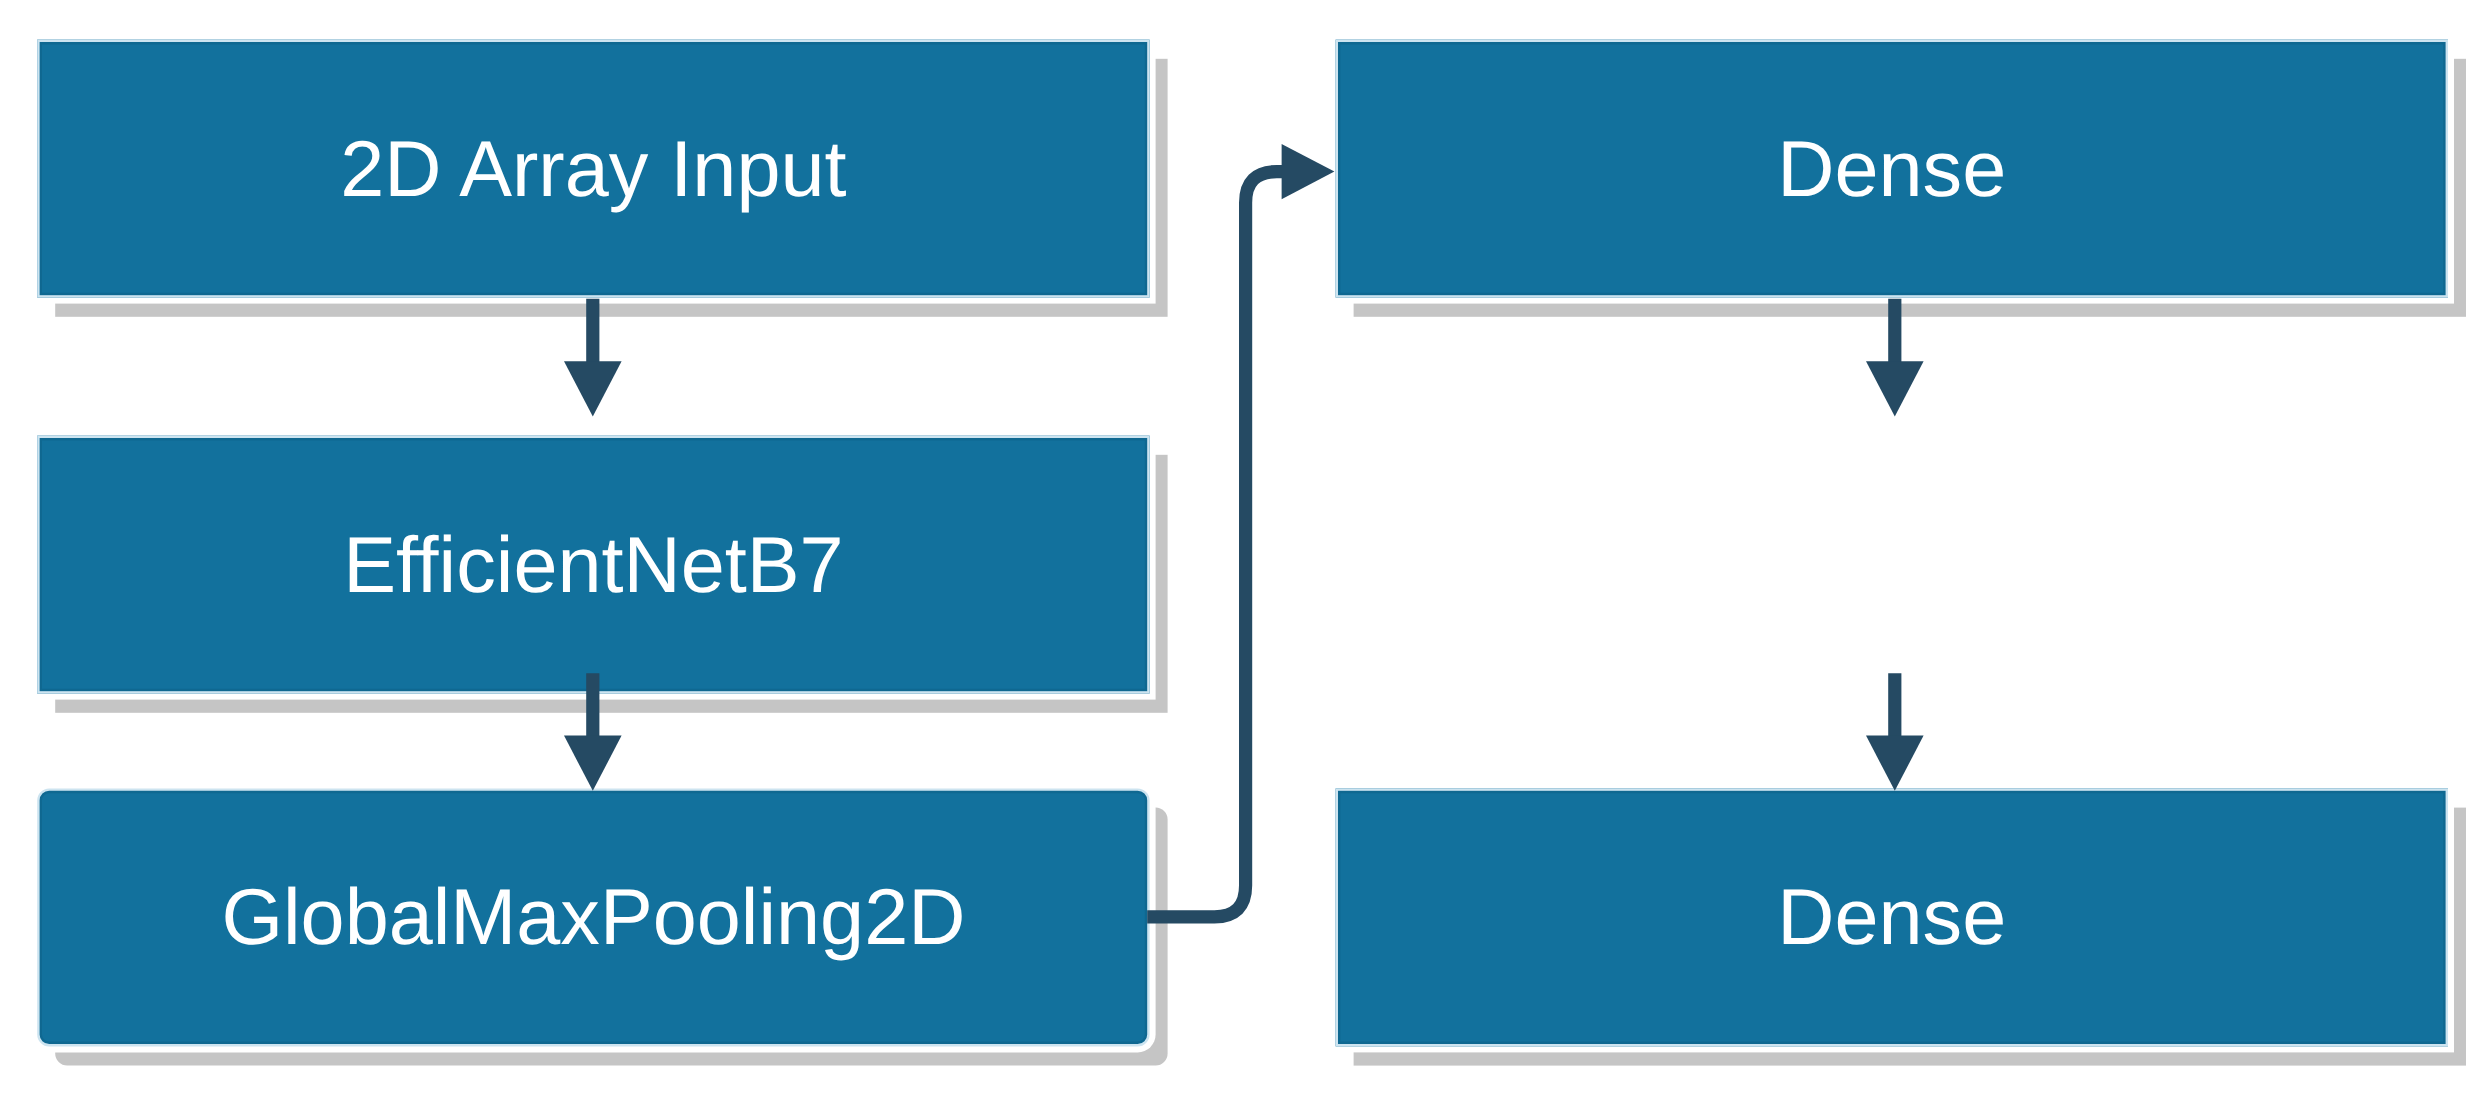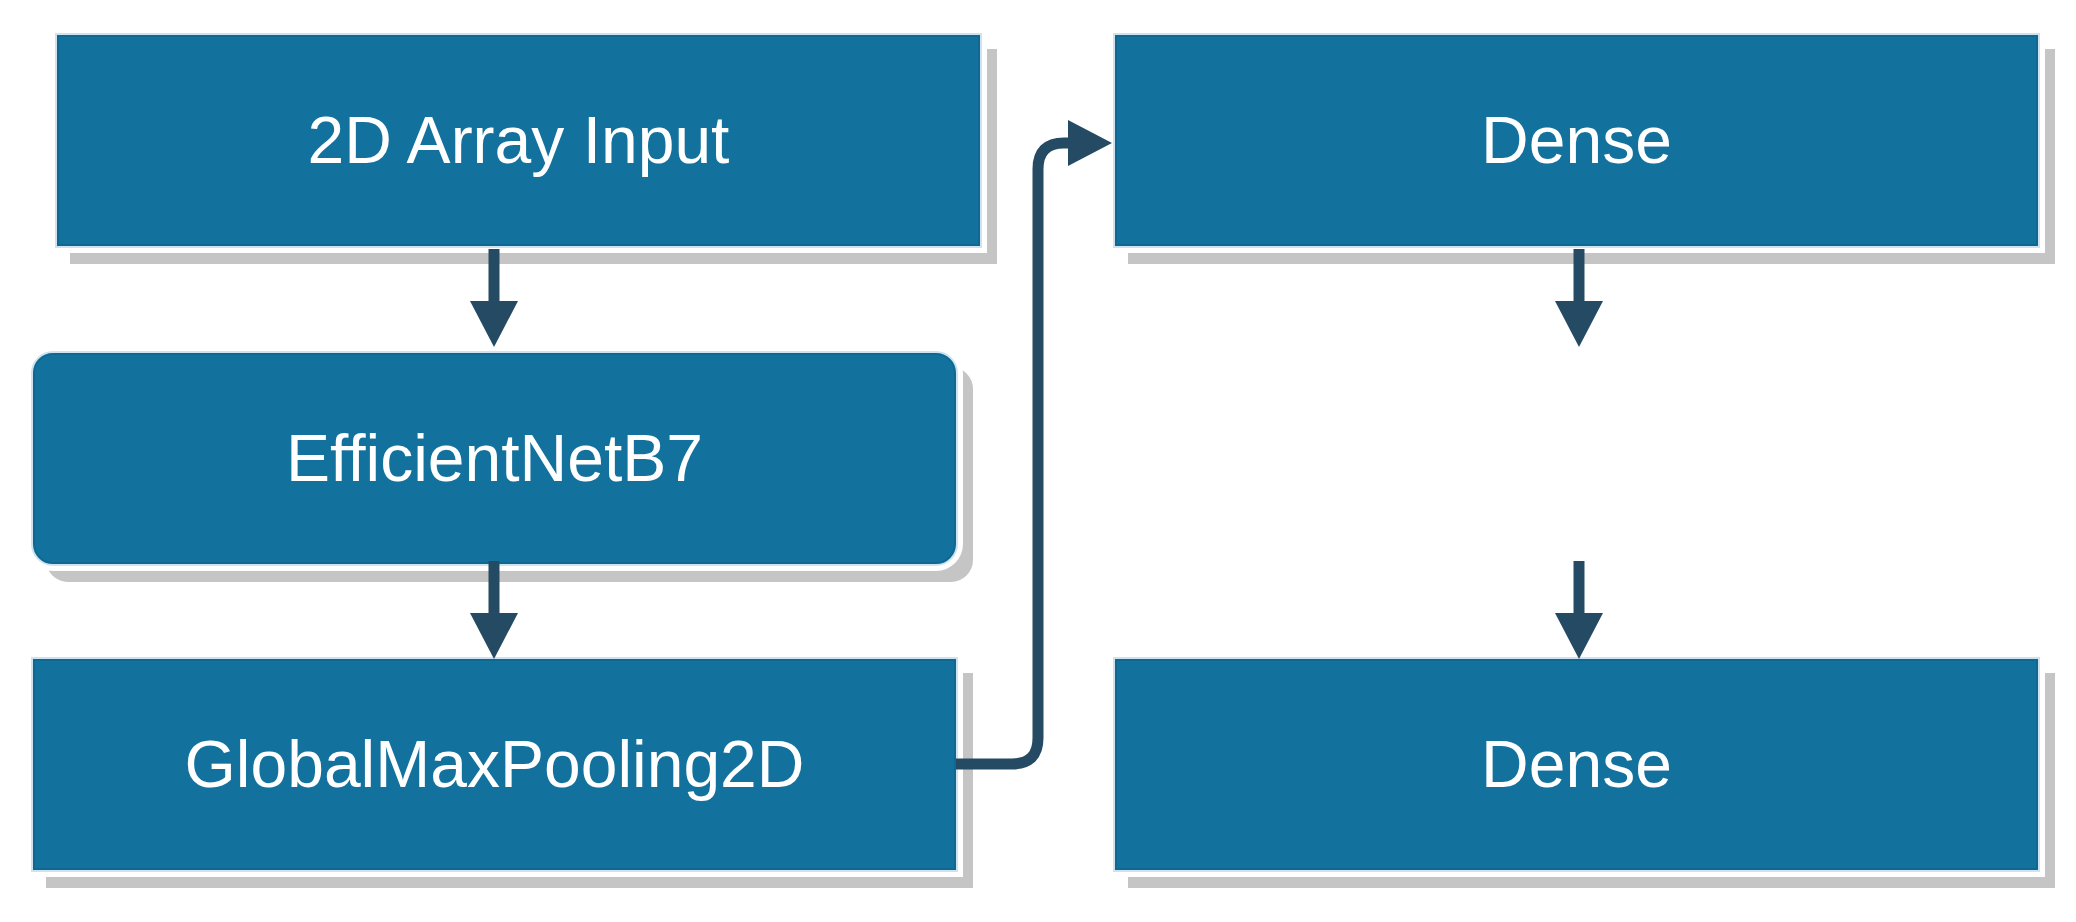--- a/index.html
+++ b/index.html
@@ -42,23 +42,23 @@
   .node-line {
     color: var(--text);
     font-size: 66px;
     font-weight: 400;
     line-height: 1.42;
     white-space: nowrap;
     text-align: center;
   }
 
   
-  .pos-r1c1 { left: 31px;   top: 33px; margin-left: 24px;  }
-  .pos-r2c1 { left: 31px;   top: 351px; border-radius: 22px; }
-  .pos-r3c1 { left: 31px;   top: 657px; }
+  .pos-r1c1 { left: 31px;   top: 33px;  }
+  .pos-r2c1 { left: 31px;   top: 363px; }
+  .pos-r3c1 { left: 31px;   top: 657px; border-radius: 10px; }
   .pos-r1c2 { left: 1113px; top: 33px;  }
   .pos-r2c2 { left: 1113px; top: 345px; }
   .pos-r3c2 { left: 1113px; top: 657px; }
 
   .connector-layer {
     position: absolute;
     inset: 0;
     width: 2076px;
     height: 922px;
     z-index: 3;

